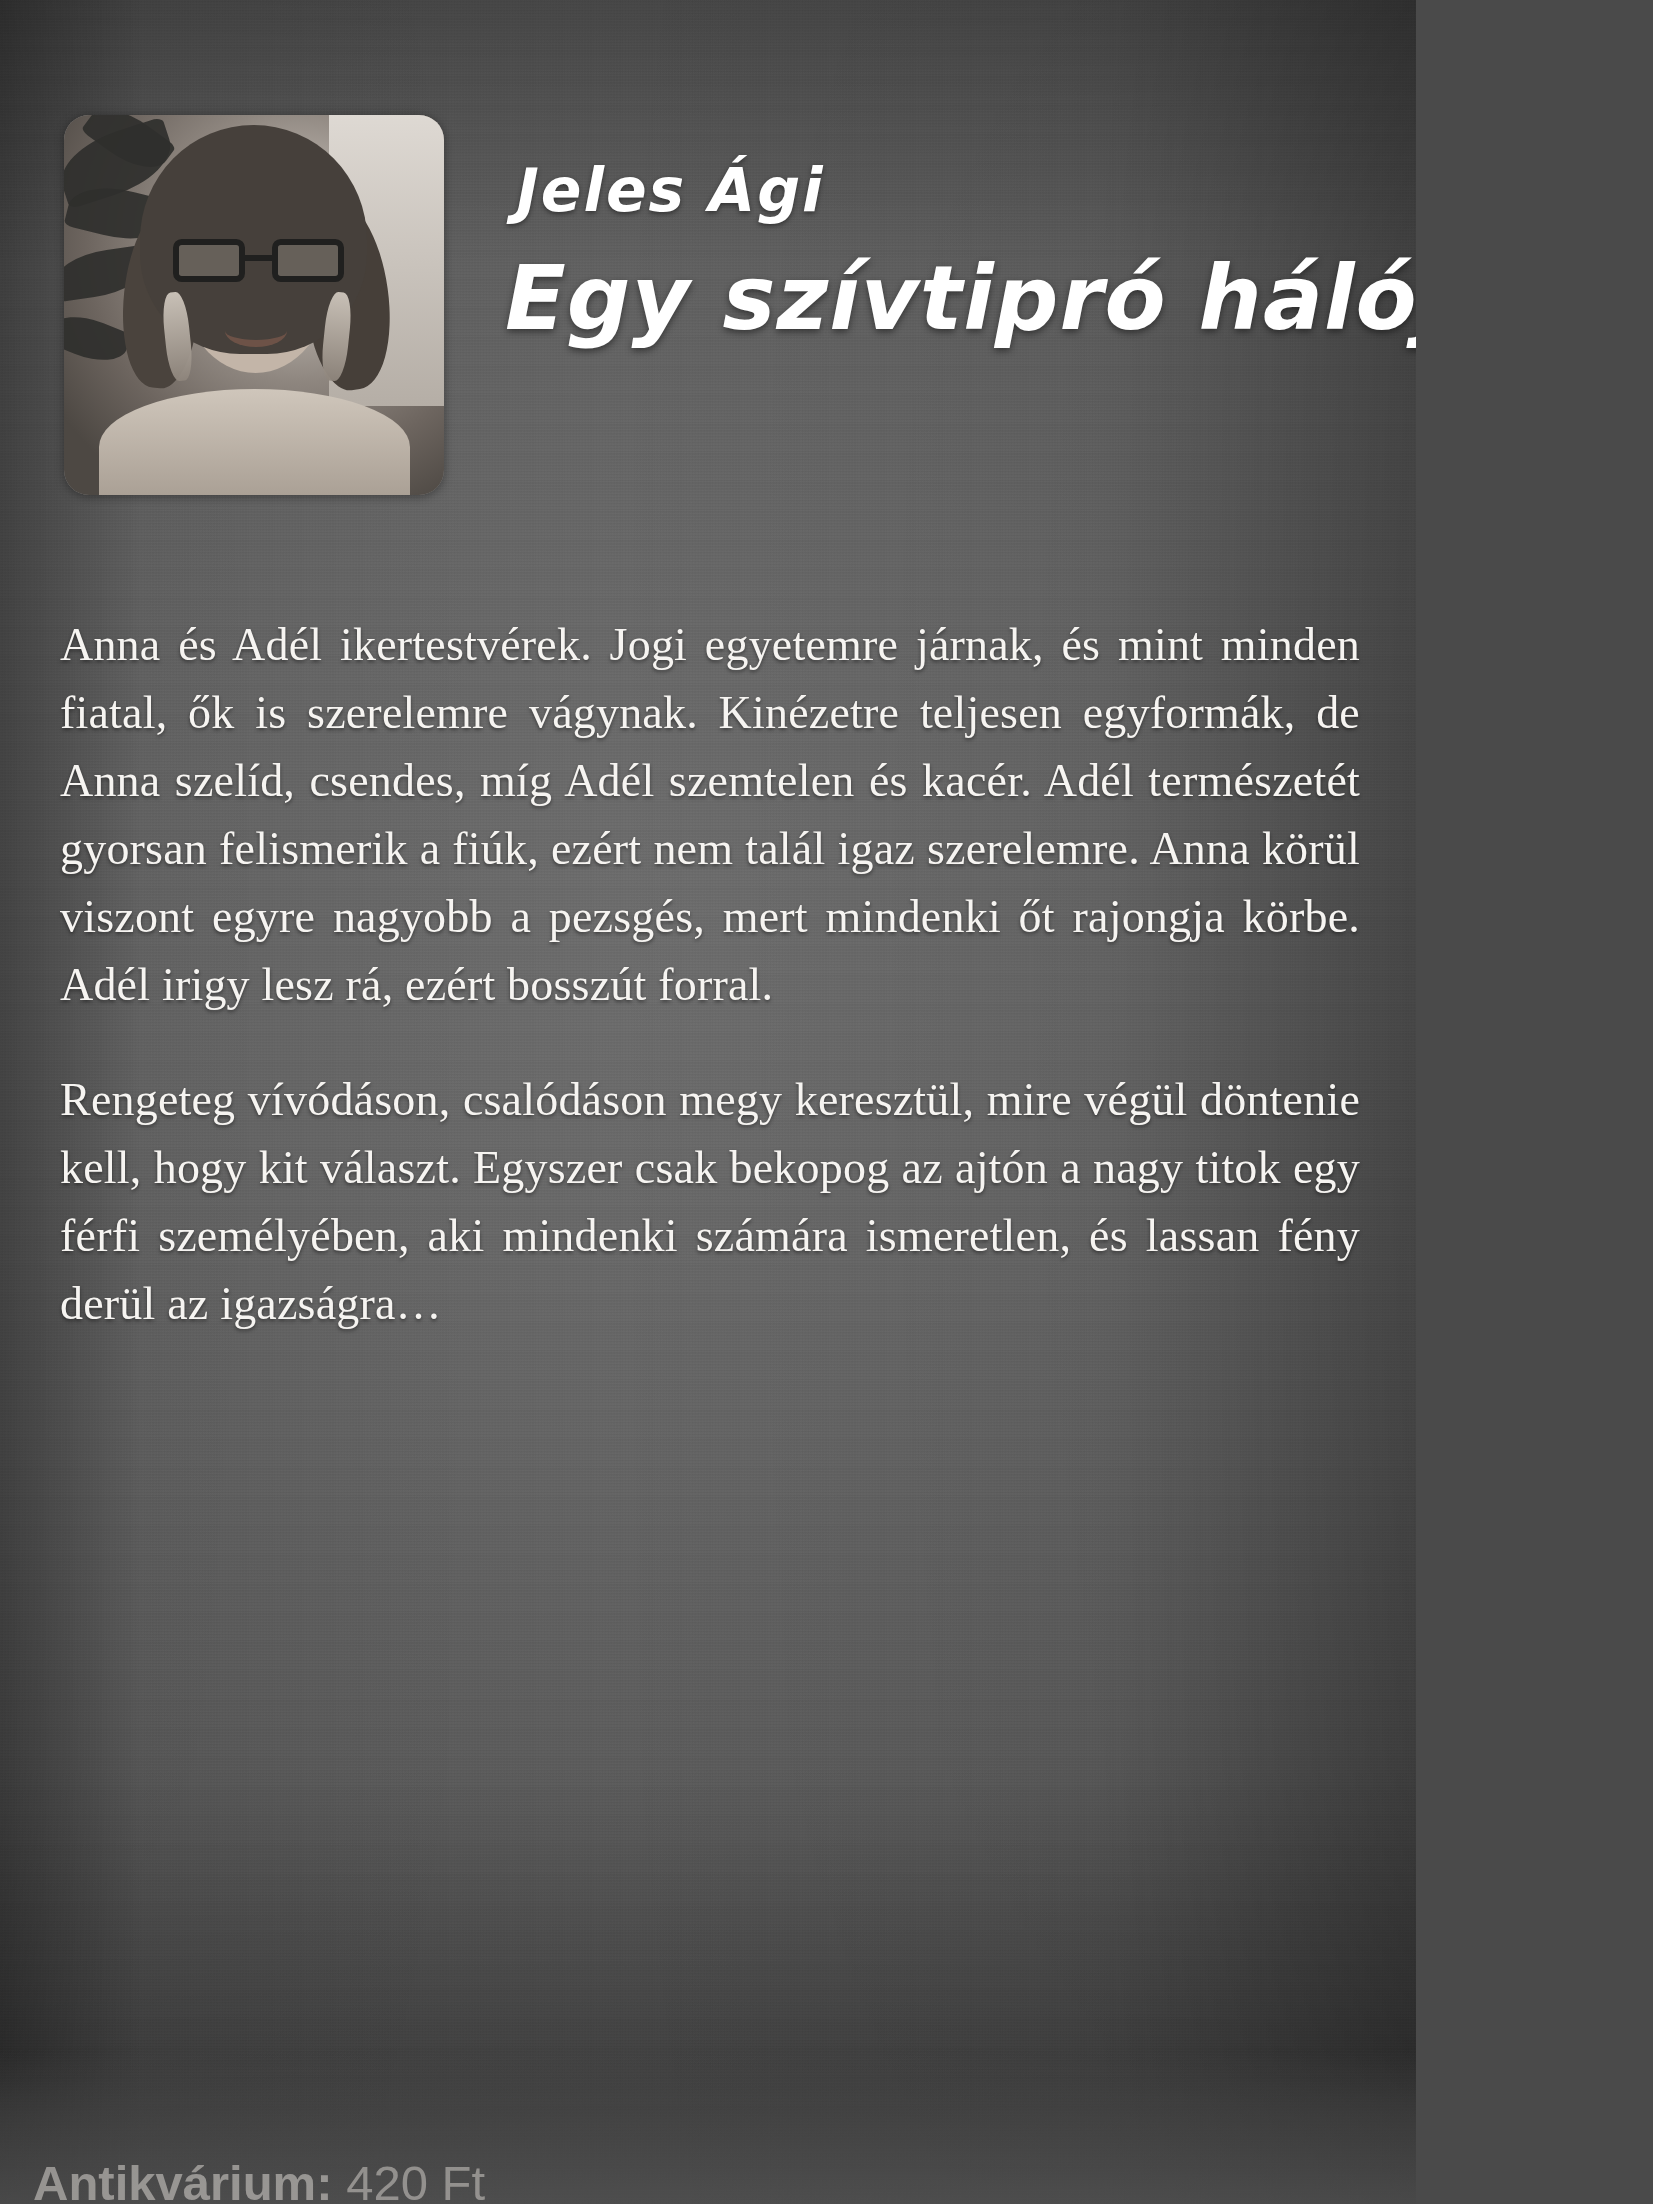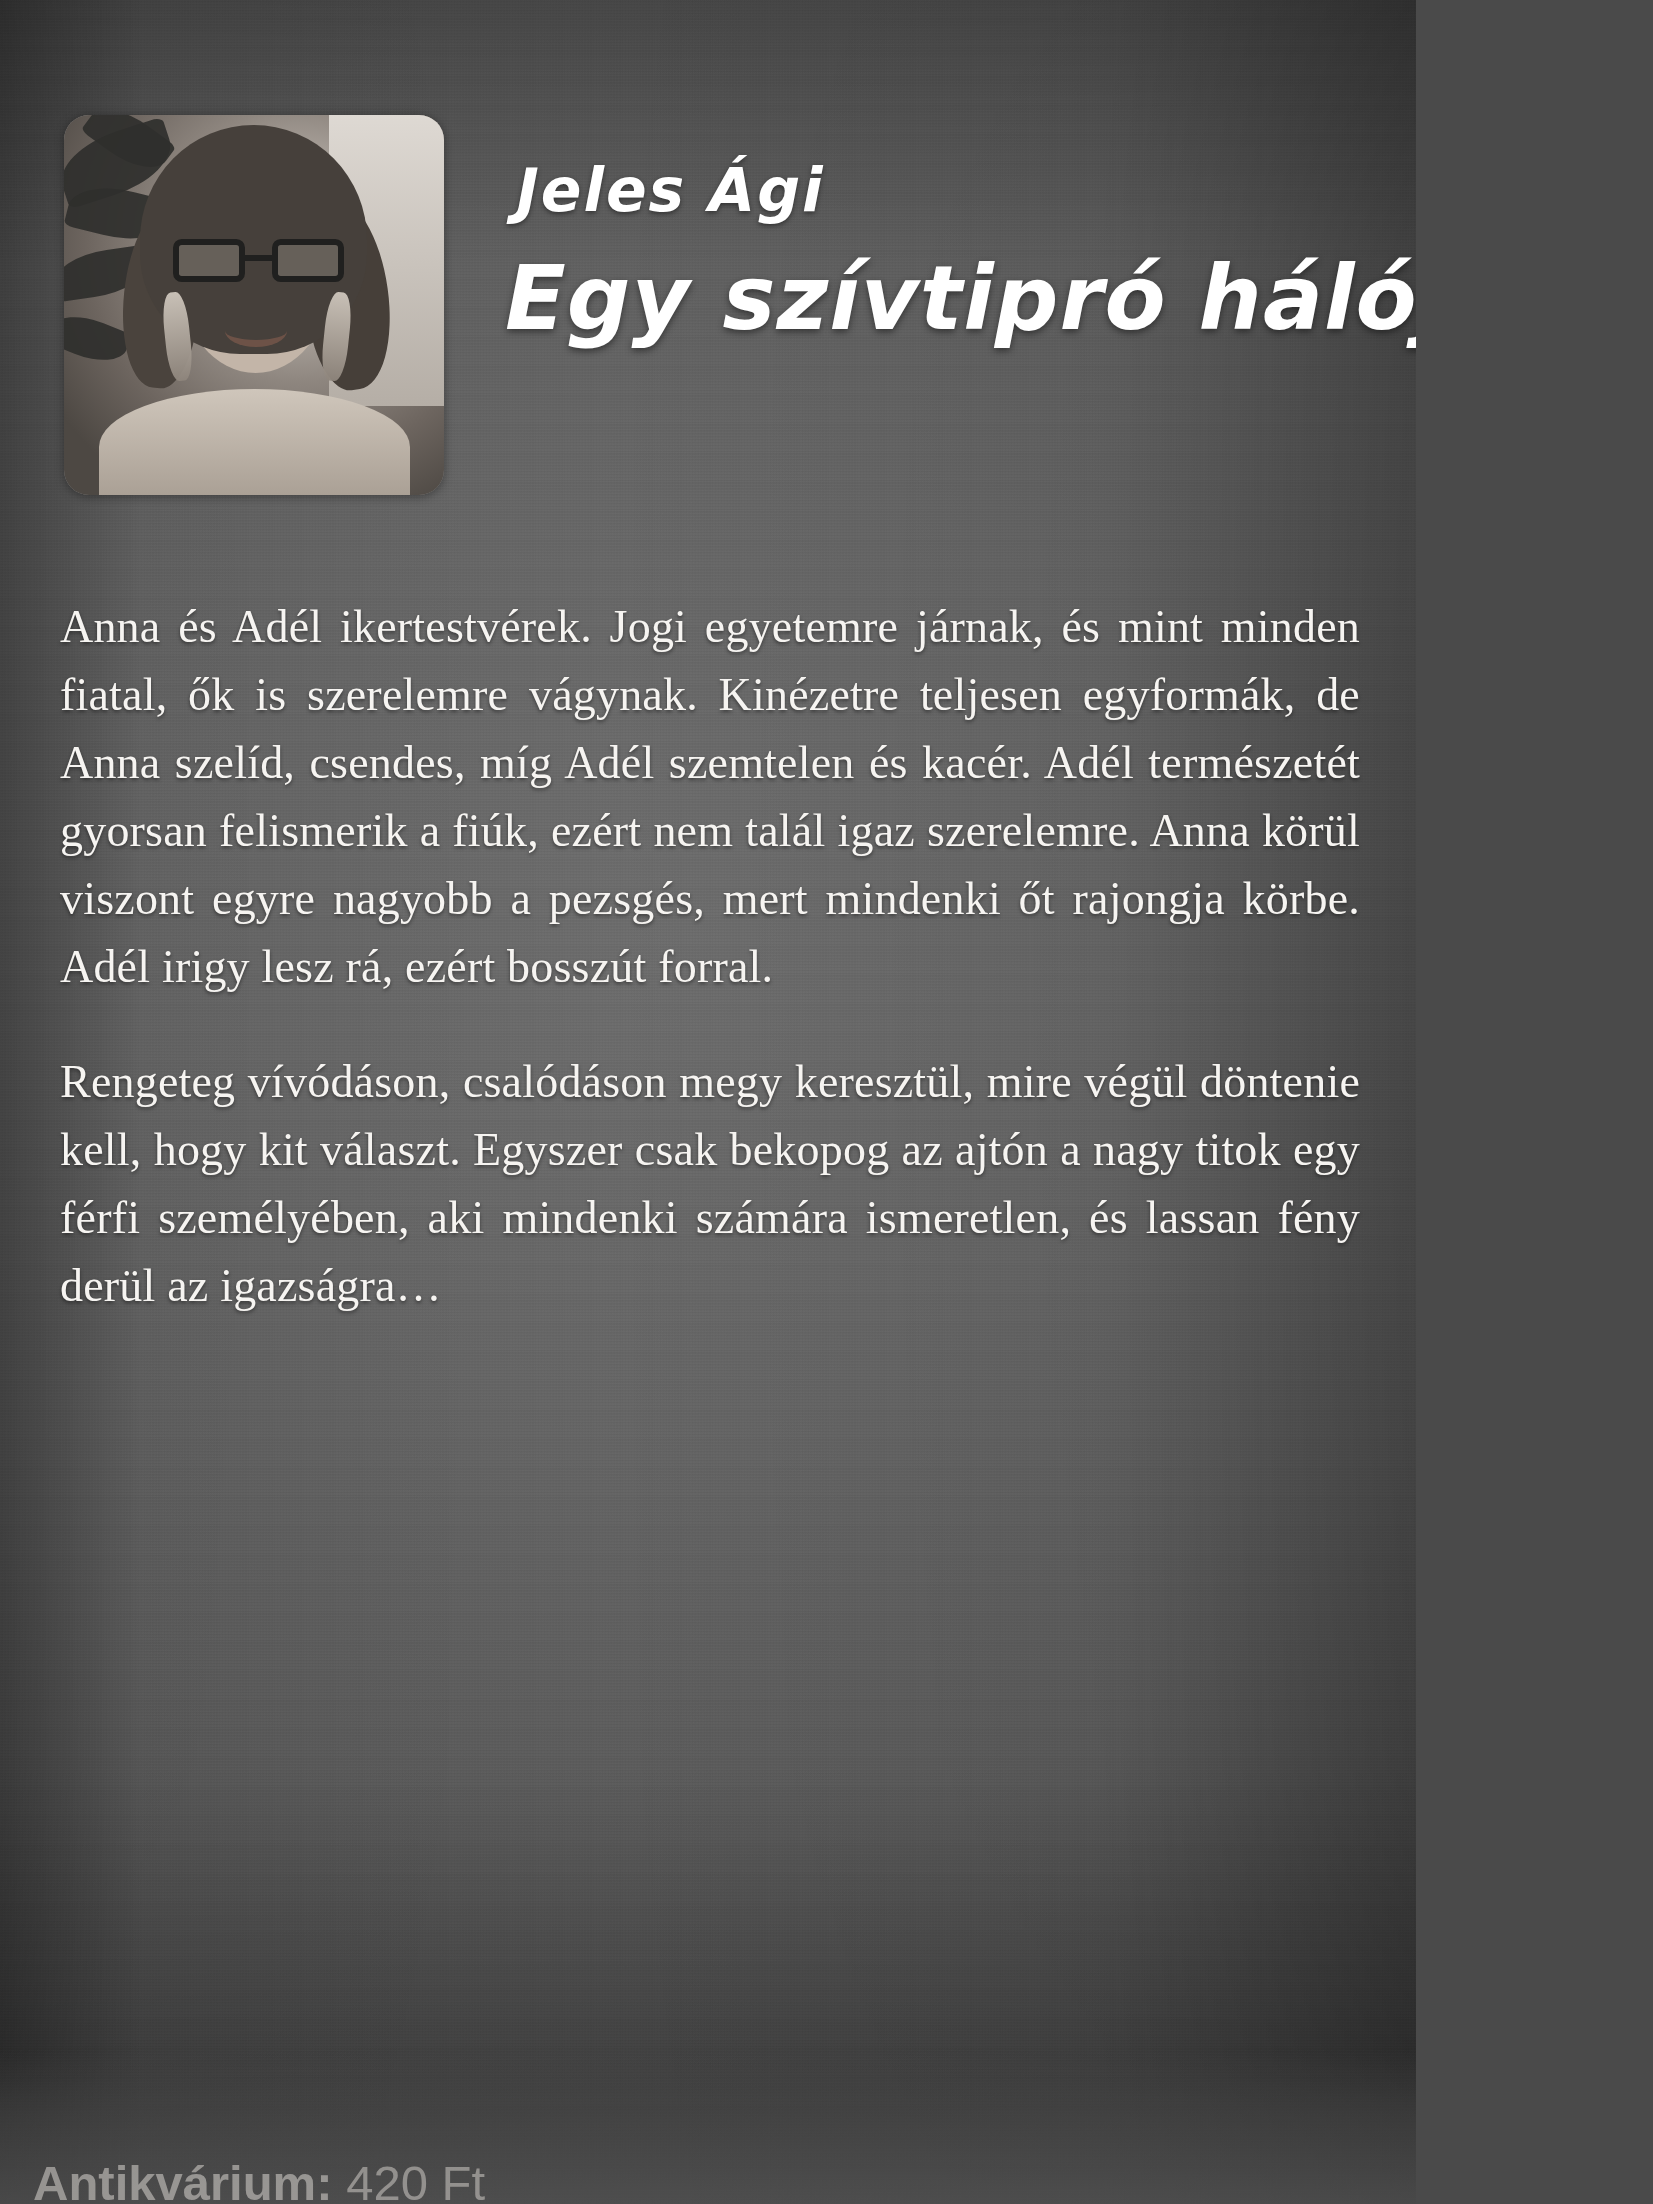--- a/index.html
+++ b/index.html
@@ -165,21 +165,21 @@
     text-shadow: 0 2.9px 7.8px rgba(0,0,0,0.45);
     margin: 0;
     white-space: nowrap;
   }
 
   
   .blurb {
     position: absolute;
     left: 60px;
     right: 56px;
-    top: 593px;
+    top: 611px;
     z-index: 8;
   }
   .blurb p {
     margin: 0 0 47px 0;
     font-family: "Liberation Serif", serif;
     font-size: 46px;
     line-height: 68px;
     text-align: justify;
     color: #f6f4f1;
     text-shadow: 0 1.9px 3.9px rgba(0,0,0,0.45);

